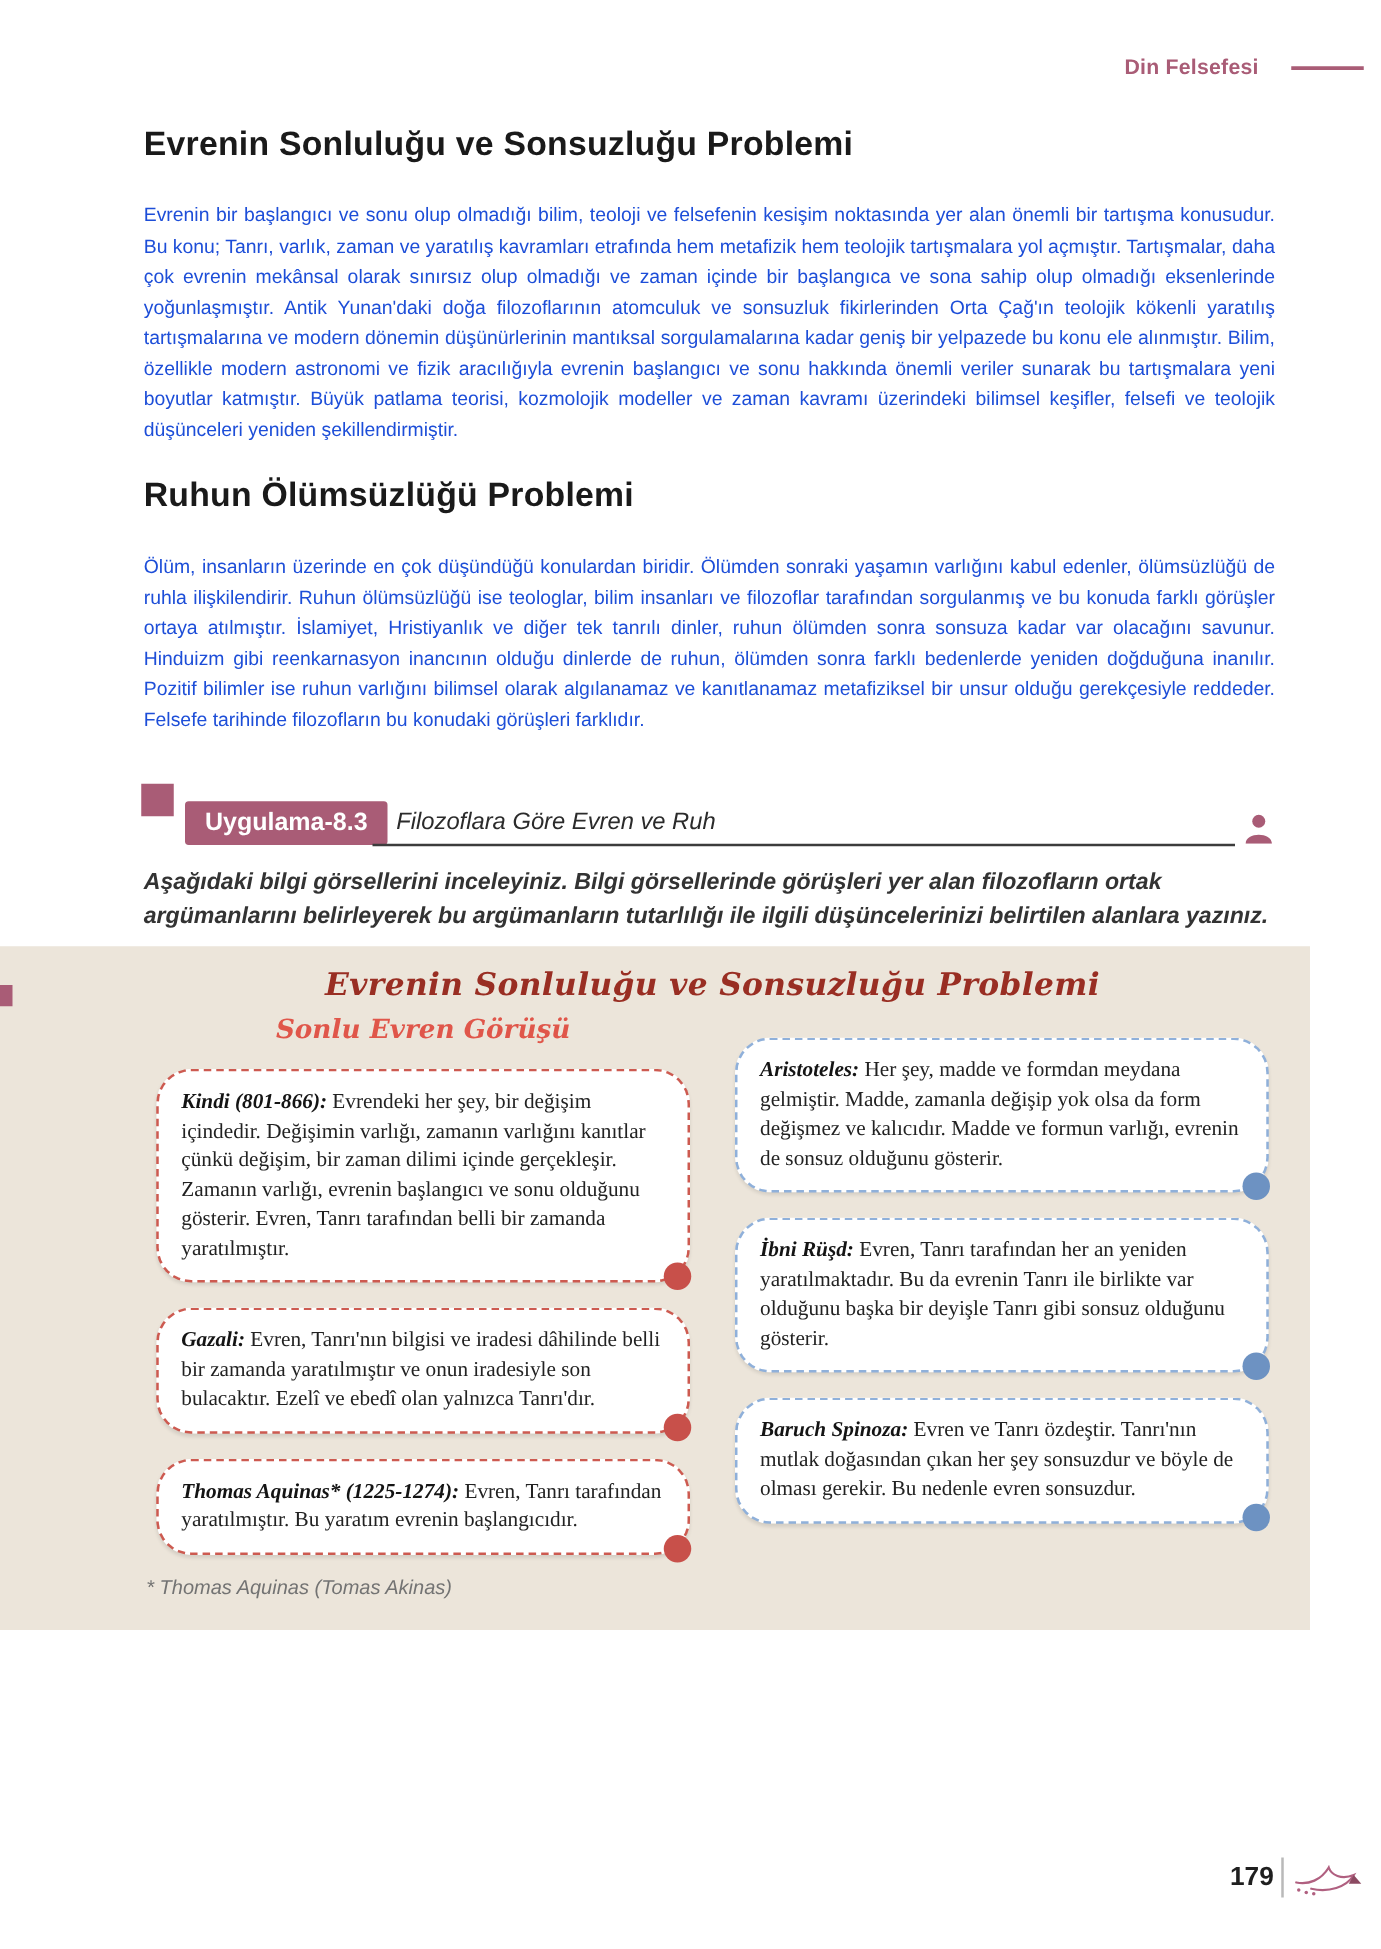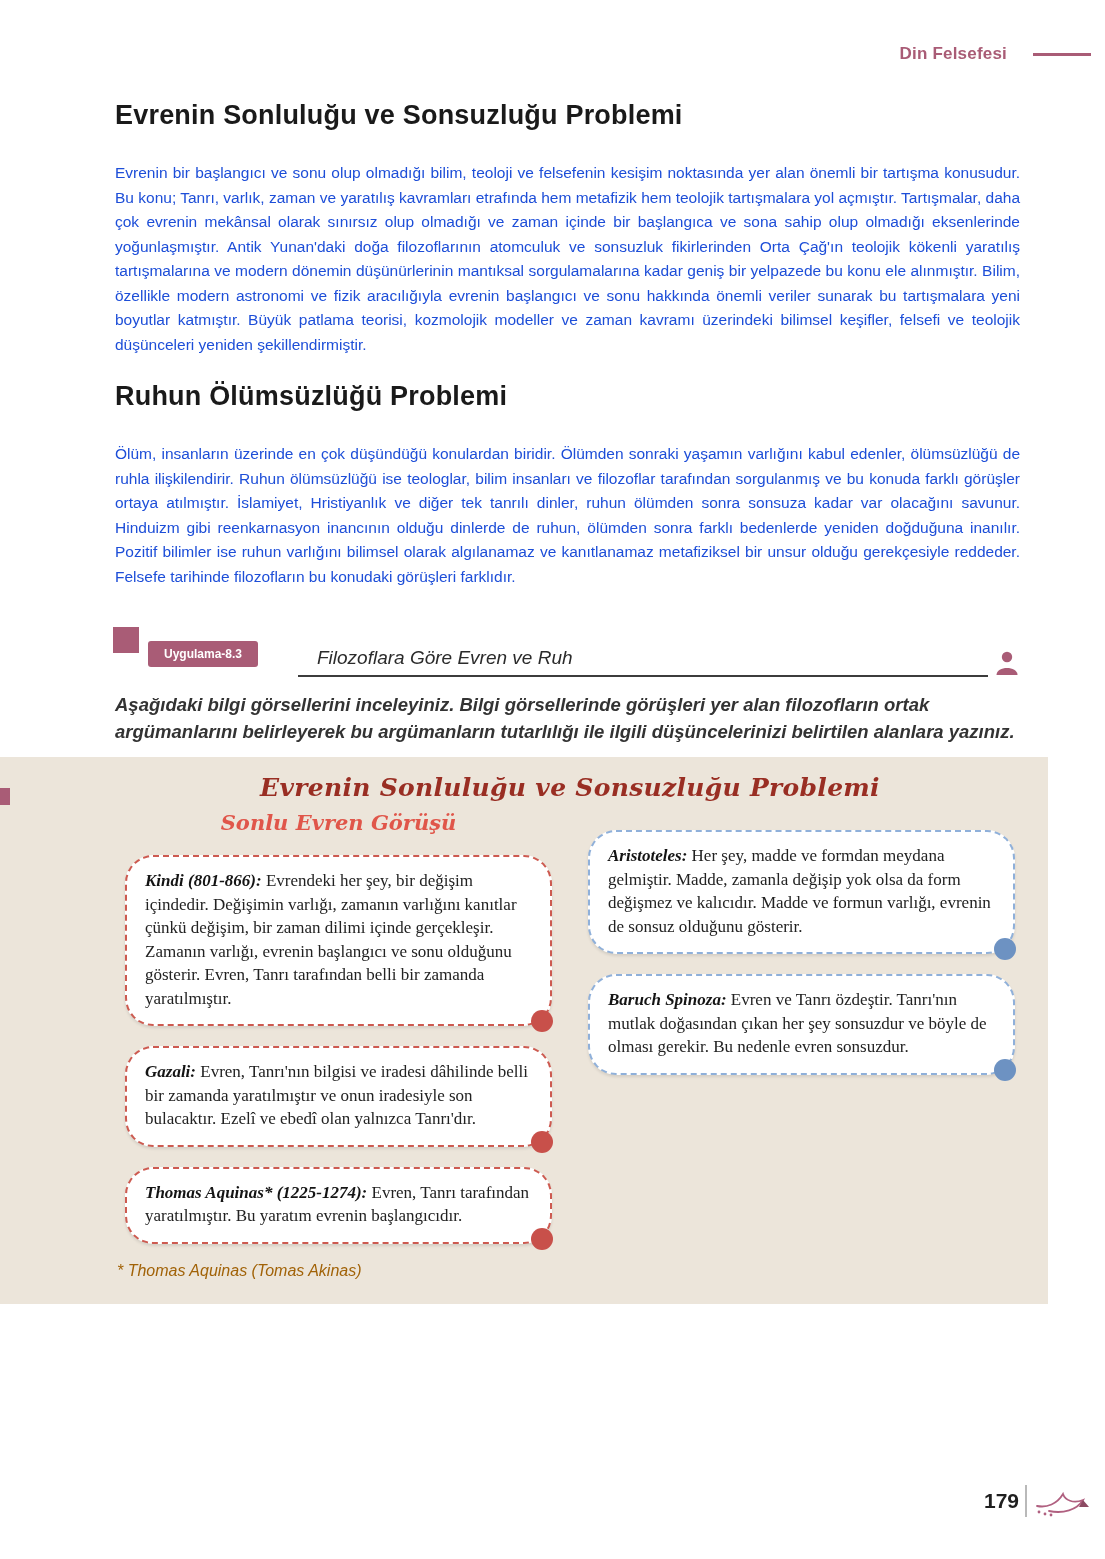--- a/index.html
+++ b/index.html
@@ -28,21 +28,21 @@
     margin:30px 85px 0 115px;
     font-size:15.5px; line-height:24.5px;
     text-align:justify; color:#1d4ed8;
   }
 
   
   .activity-header { position:relative; margin:40px 85px 0 115px; height:48px; }
   .corner-square { position:absolute; left:-2px; top:-2px; width:26px; height:26px; background:#a95c76; }
   .activity-badge {
     position:absolute; left:33px; top:12px;
-    background:#a95c76; color:#ffffff; font-weight:bold; font-size:12px;
+    background:#a95c76; color:#ffffff; font-weight:bold; font-size:20px;
     padding:6px 16px; border-radius:3px;
   }
   .activity-rule { position:absolute; left:183px; right:32px; bottom:0; height:2px; background:#3c3c3c; }
   .activity-title { position:absolute; left:202px; bottom:8px; font-style:italic; font-size:19px; color:#2b2b2b; }
   .person-icon-wrap { position:absolute; right:0; bottom:2px; width:26px; height:24px; }
 
   .edge-stripe { position:absolute; left:0; top:788px; width:10px; height:17px; background:#a95c76; }
 
   .instruction {
     margin:14px 85px 0 115px;
@@ -83,21 +83,21 @@
     font-size:17px; line-height:23.5px; color:#222222;
     box-shadow:0 2px 3px rgba(0,0,0,0.10);
   }
   .card.red { border:2px dashed #cd5a50; }
   .card.blue { border:2px dashed #8fb0da; }
   .card-name { font-weight:bold; font-style:italic; color:#141414; }
   .dot { position:absolute; width:22px; height:22px; border-radius:50%; right:-3px; bottom:-8px; }
   .dot.red { background:#c8504a; }
   .dot.blue { background:#6d92c2; }
 
-  .footnote { margin-top:18px; margin-left:-8px; font-style:italic; font-size:16px; color:#a16207; }
+  .footnote { margin-top:18px; margin-left:-8px; font-style:italic; font-size:16px; color:#737373; }
 
   
   .footer { position:absolute; top:1480px; right:14px; display:flex; align-items:center; gap:6px; }
   .page-number { font-weight:bold; font-size:21px; color:#1f1f1f; }
   .footer-rule { width:2px; height:32px; background:#b9b9b9; }
 </style>
 </head>
 <body>
 
 <div>
@@ -158,20 +158,25 @@
       </div>
 
       <div>
 
         <div class="card blue">
           <strong class="card-name">Aristoteles:</strong>
           <span>Her şey, madde ve formdan meydana gelmiştir. Madde, zamanla değişip yok olsa da form değişmez ve kalıcıdır. Madde ve formun varlığı, evrenin de sonsuz olduğunu gösterir.</span>
           <span class="dot blue"></span>
         </div>
 
+        <div class="card blue">
+          <strong class="card-name">İbni Rüşd:</strong>
+          <span>Evren, Tanrı tarafından her an yeniden yaratılmaktadır. Bu da evrenin Tanrı ile birlikte var olduğunu başka bir deyişle Tanrı gibi sonsuz olduğunu gösterir.</span>
+          <span class="dot blue"></span>
+        </div>
 
         <div class="card blue">
           <strong class="card-name">Baruch Spinoza:</strong>
           <span>Evren ve Tanrı özdeştir. Tanrı'nın mutlak doğasından çıkan her şey sonsuzdur ve böyle de olması gerekir. Bu nedenle evren sonsuzdur.</span>
           <span class="dot blue"></span>
         </div>
       </div>
 
     </div>
 

